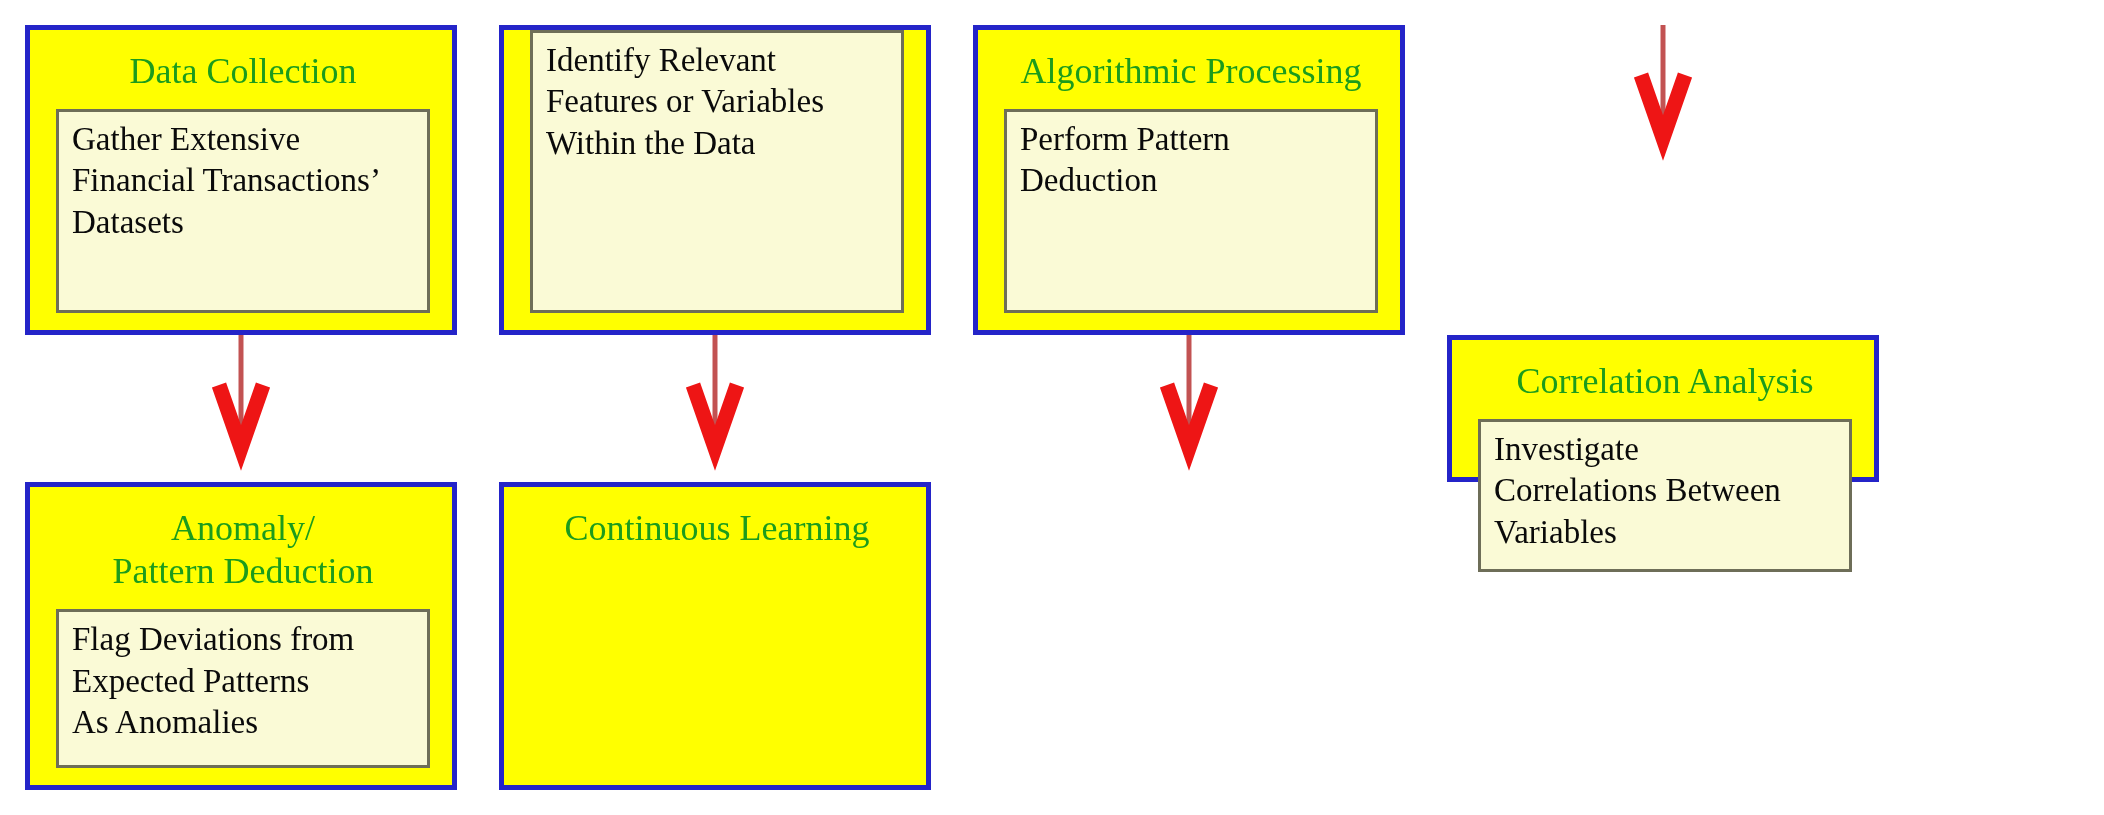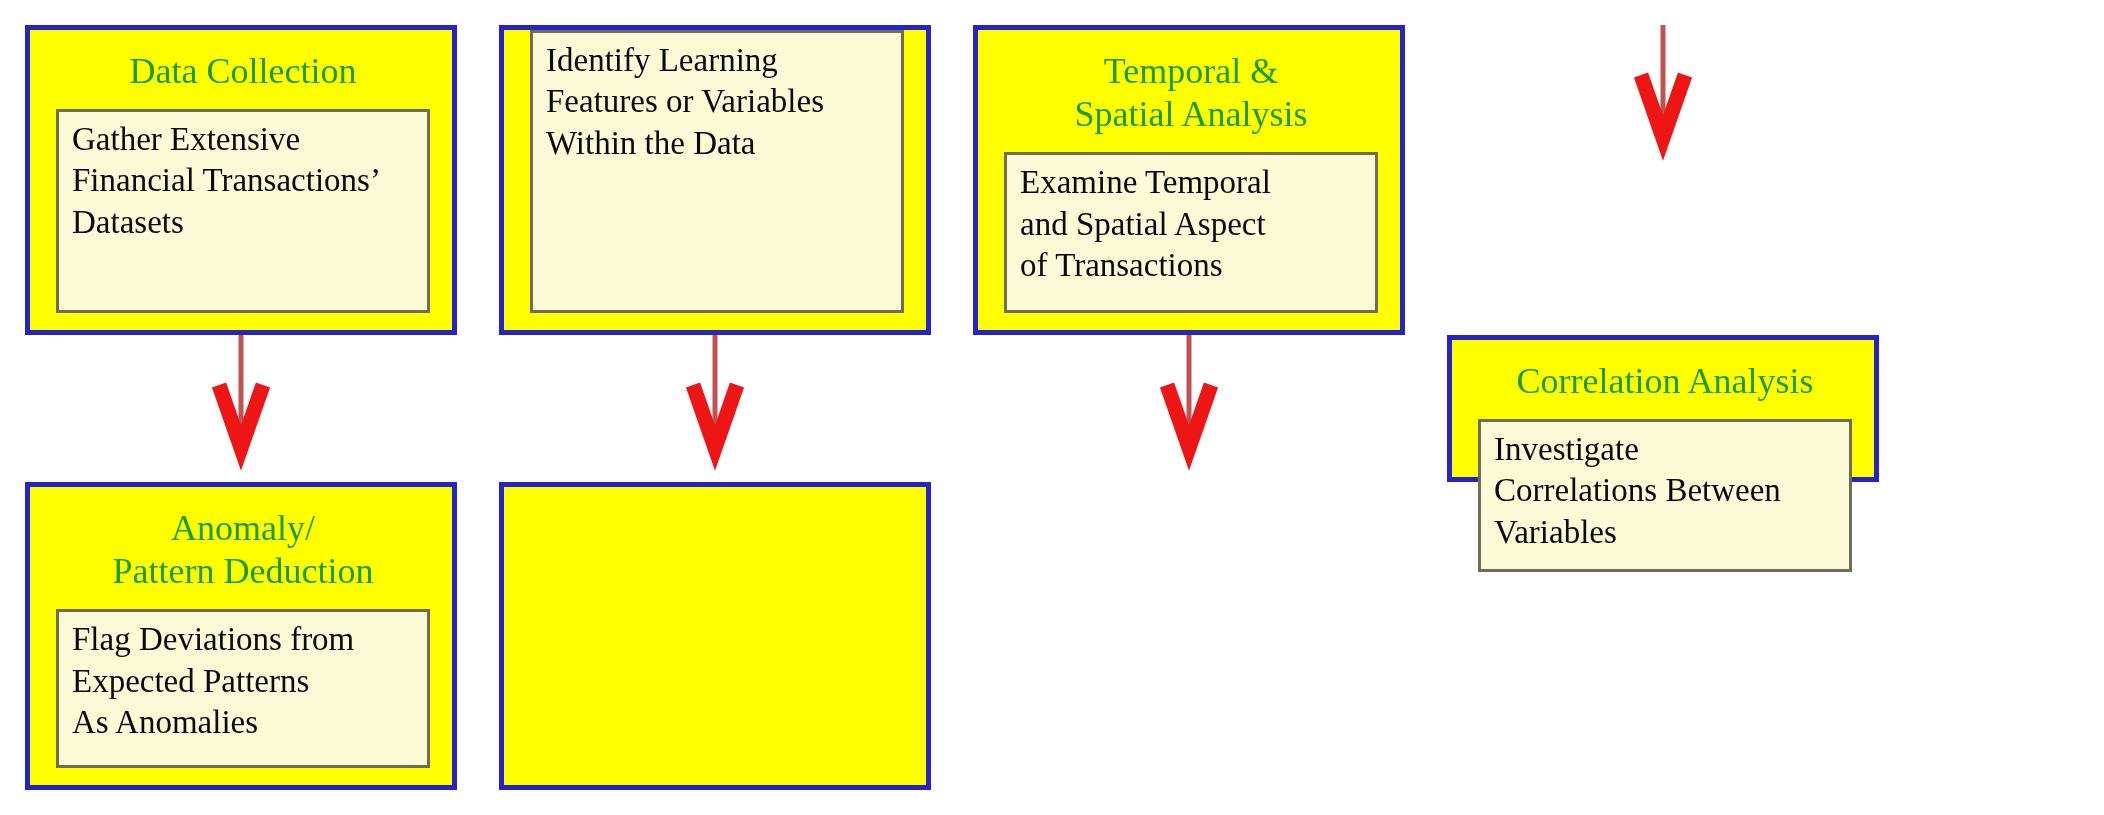--- a/index.html
+++ b/index.html
@@ -70,33 +70,31 @@
   <div class="diagram">
 
     <div class="box">
       <div class="box-title">Data Collection</div>
       <div class="box-panel">Gather Extensive
 Financial Transactions’
 Datasets</div>
     </div>
 
     <div class="box">
-      <div class="box-panel">Identify Learning
+      <div class="box-panel">Identify Relevant
 Features or Variables
 Within the Data</div>
     </div>
 
+    <div class="box">
+      <div class="box-title">Algorithmic Processing</div>
+      <div class="box-panel">Perform Pattern
+Deduction</div>
+    </div>
 
-    <div class="box">
-      <div class="box-title">Temporal &amp;
-Spatial Analysis</div>
-      <div class="box-panel">Examine Temporal
-and Spatial Aspect
-of Transactions</div>
-    </div>
 
     <div class="arrow-cell">
       <svg width="64" height="147" viewBox="0 0 64 147" aria-hidden="true">
         <line class="arrow-stem" x1="32" y1="0" x2="32" y2="108" stroke-width="5"></line>
         <polyline class="arrow-head" points="10,50 32,113 54,50" fill="none" stroke-width="15"></polyline>
       </svg>
     </div>
     <div class="arrow-cell">
       <svg width="64" height="147" viewBox="0 0 64 147" aria-hidden="true">
         <line class="arrow-stem" x1="32" y1="0" x2="32" y2="108" stroke-width="5"></line>
@@ -126,16 +124,17 @@
     <div class="box">
       <div class="box-title">Anomaly/
 Pattern Deduction</div>
       <div class="box-panel">Flag Deviations from
 Expected Patterns
 As Anomalies</div>
     </div>
 
 
     <div class="box">
+      <div class="box-title">Continuous Learning</div>
     </div>
 
   </div>
 </div>
 
 </body></html>

